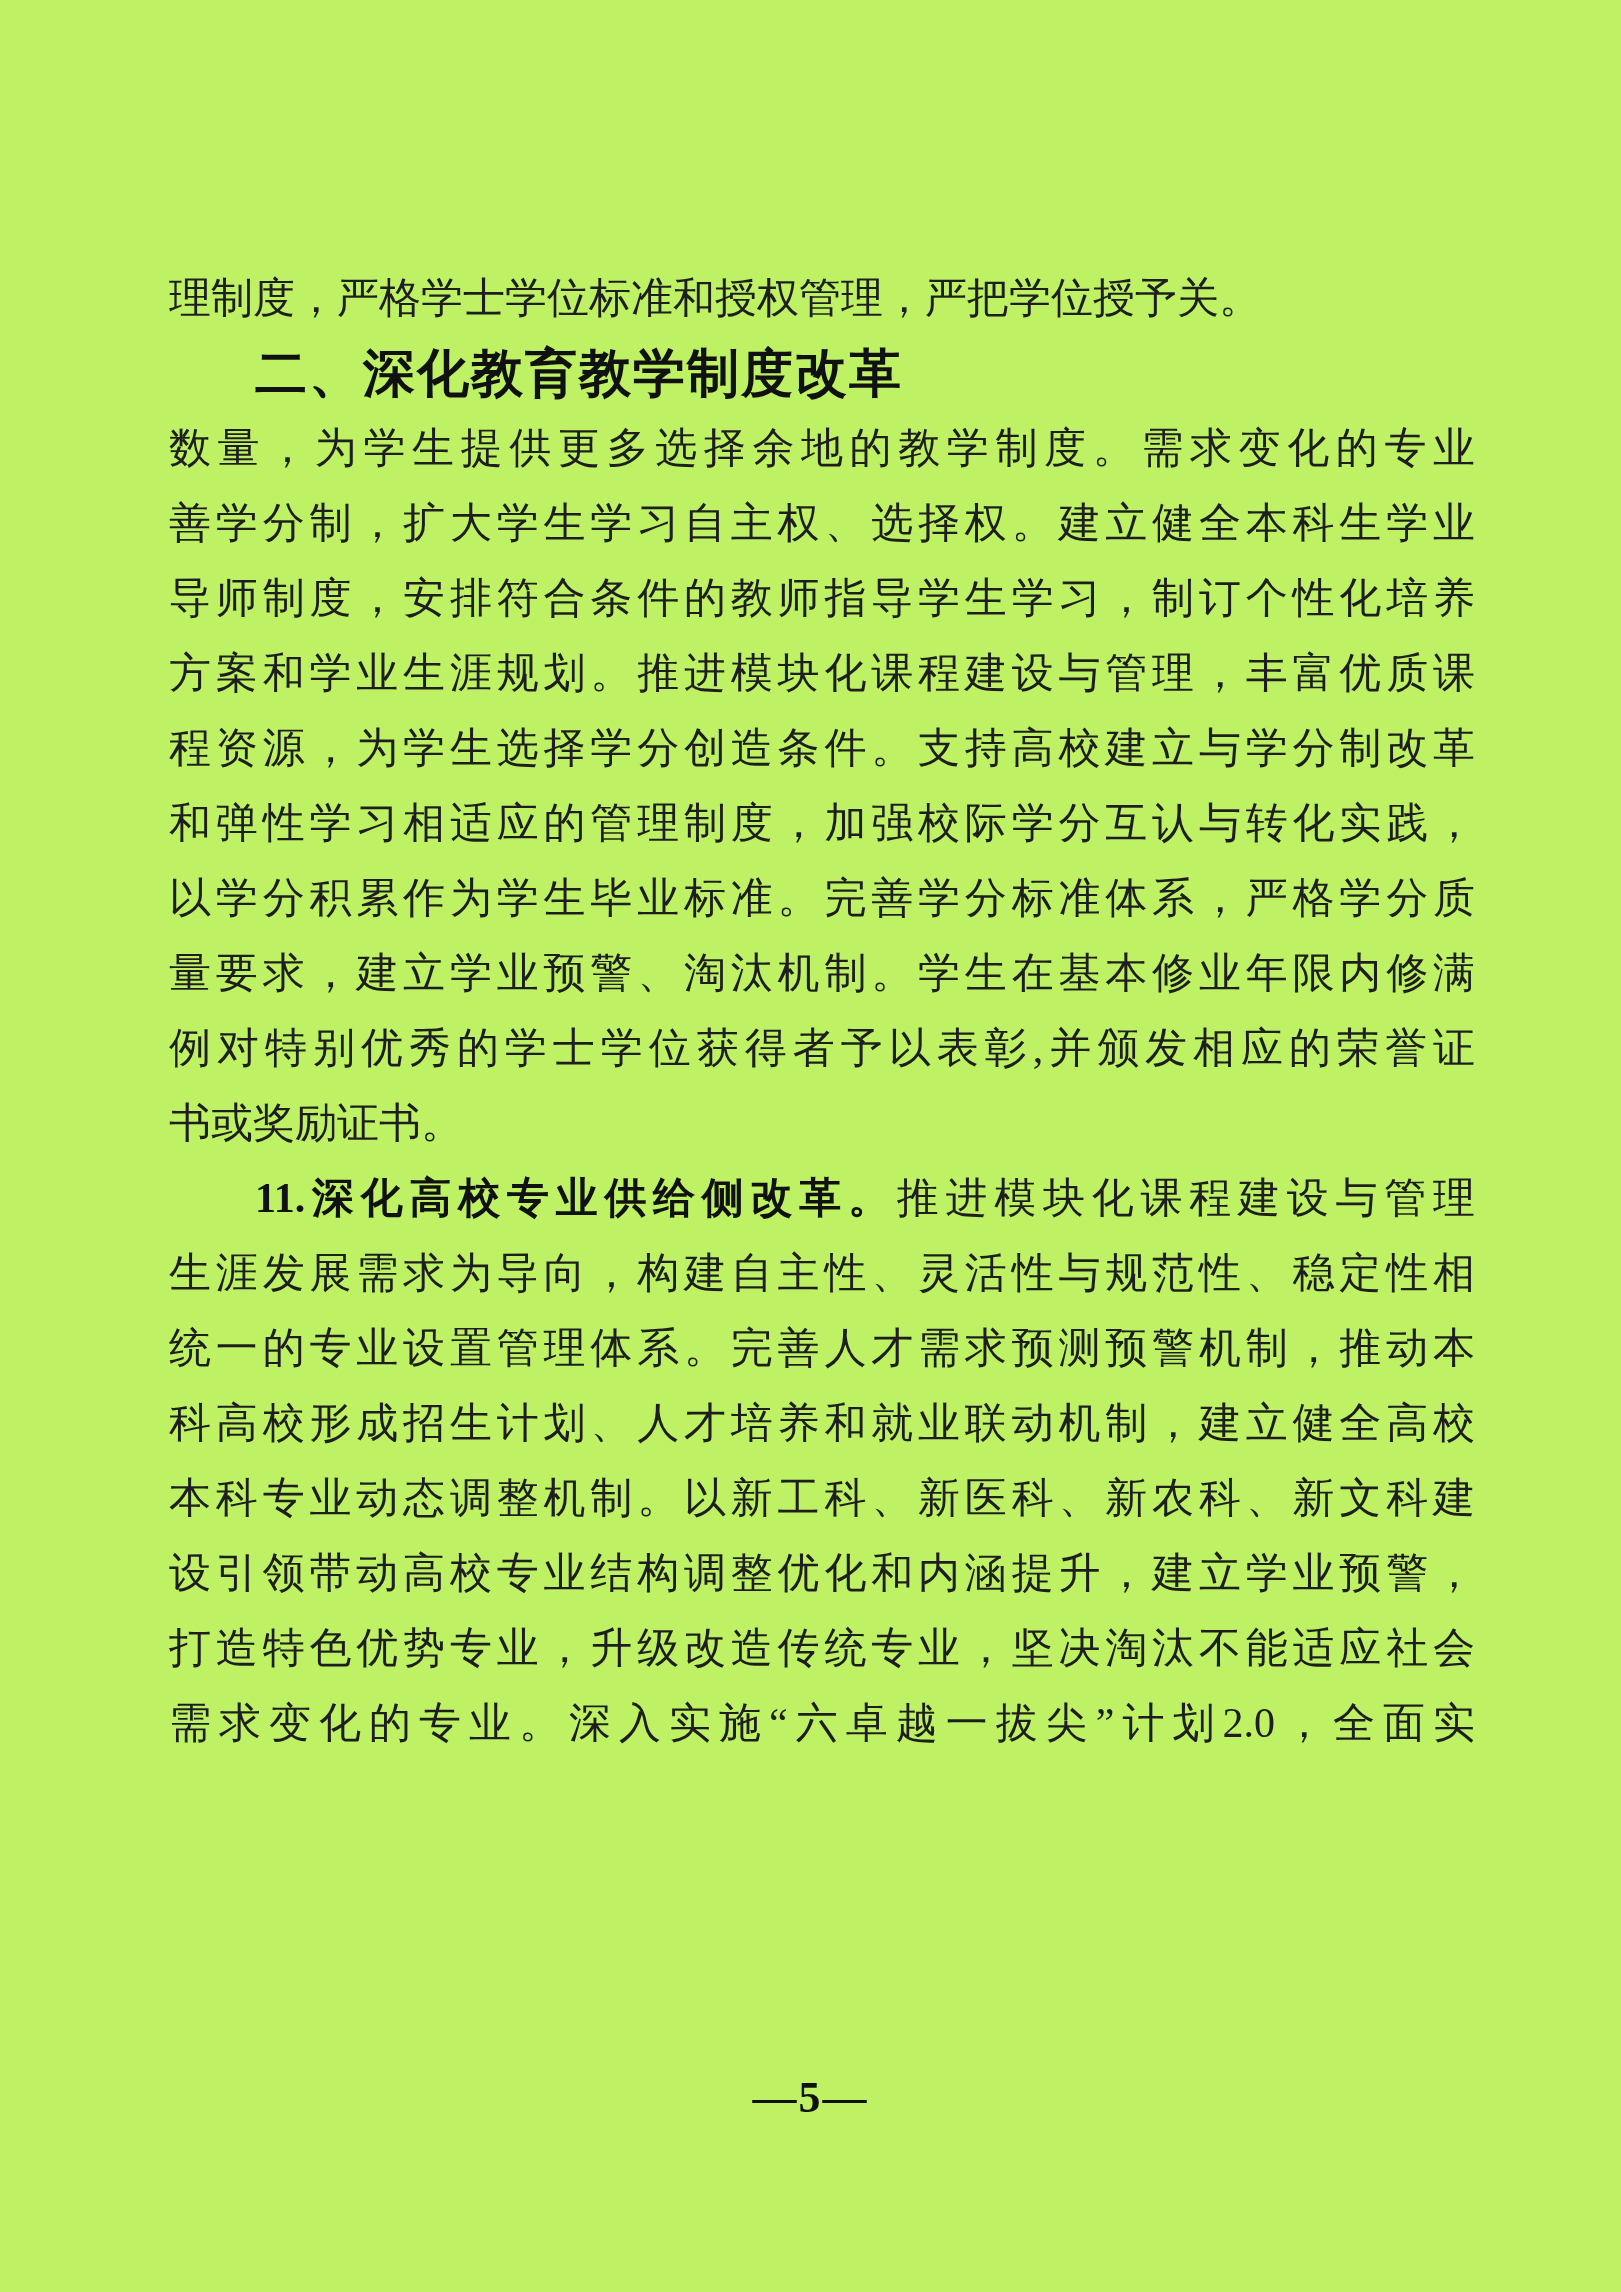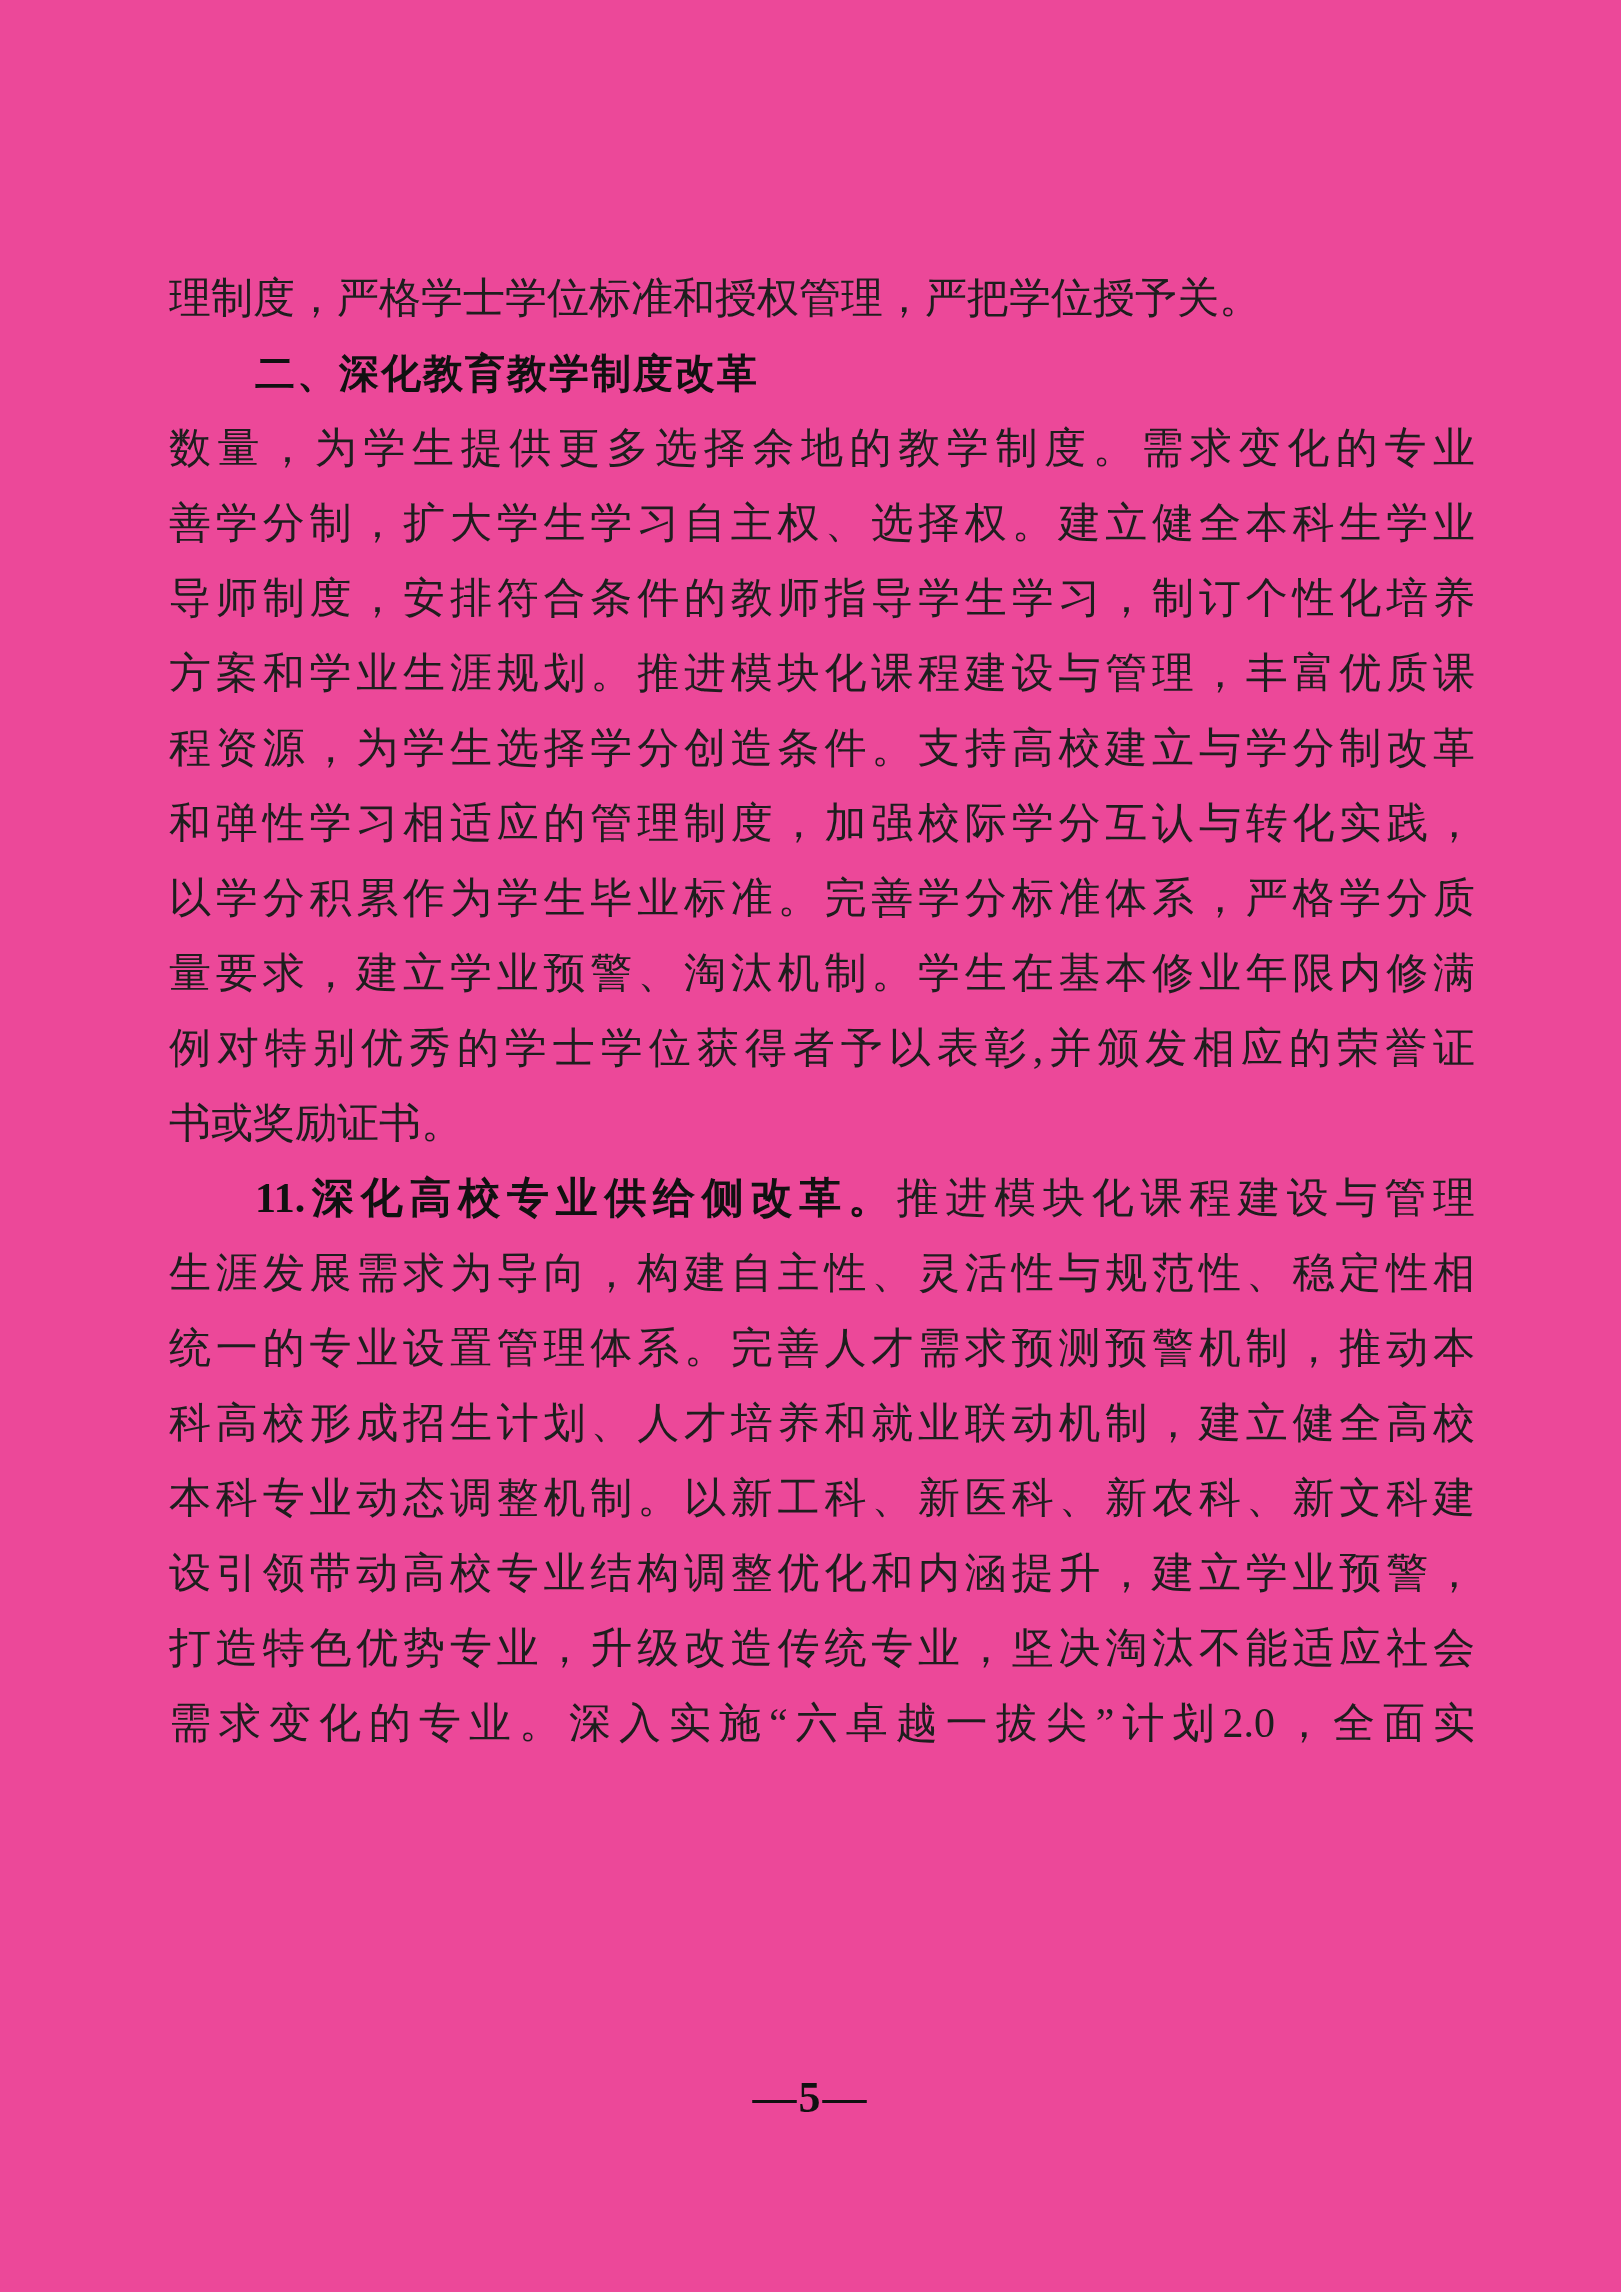--- a/index.html
+++ b/index.html
@@ -1,21 +1,21 @@
 <!DOCTYPE html>
 <html lang="zh"><head>
 <meta charset="utf-8">
 <style>
   html, body { margin: 0; padding: 0; background: #e8e8e8; }
   .page {
     position: relative;
     width: 1621px;
     height: 2293px;
     margin: 0 auto;
-    background: #ec4899;
+    background: #bef264;
     font-family: "Liberation Serif", "DejaVu Serif", serif;
     color: #1e1e1e;
     overflow: hidden;
   }
   .content {
     position: absolute;
     left: 169px;
     top: 261px;
     width: 1306px;
   }
@@ -27,21 +27,21 @@
     overflow: hidden;
   }
   .line.fill {
     text-align: justify;
     text-align-last: justify;
   }
   .line.indent { text-indent: 86px; }
   .line.heading {
     font-family: Liberation Sans, sans-serif;
     font-weight: 700;
-    font-size: 40px;
+    font-size: 52px;
     letter-spacing: 2px;
     color: #111111;
   }
   .lead { font-weight: 700; color: #111111; }
   .footer {
     position: absolute;
     top: 2063px;
     left: 0;
     width: 100%;
     height: 69px;

